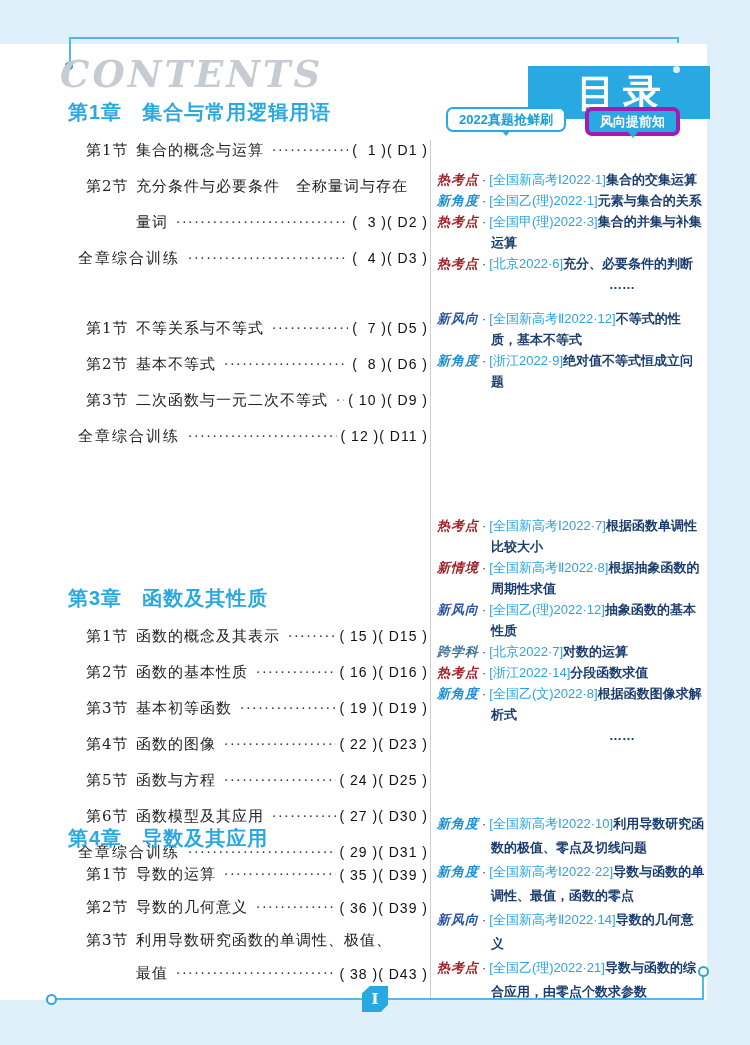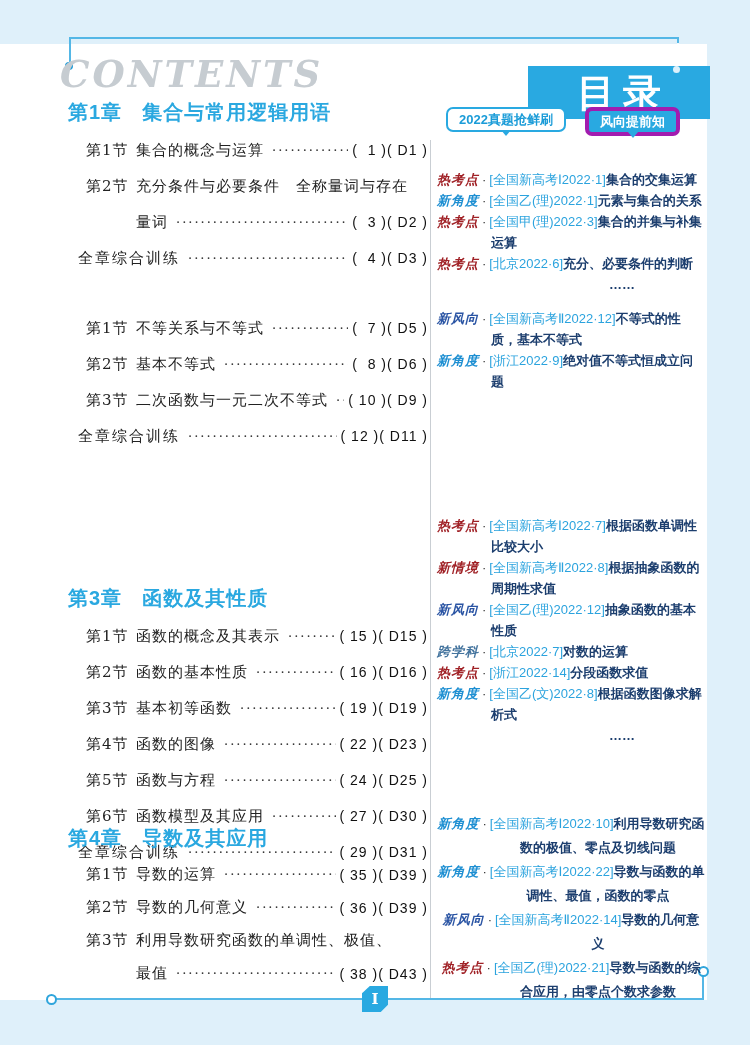--- a/index.html
+++ b/index.html
@@ -54,21 +54,21 @@
   .sec-label{flex:none;width:50px;margin-left:18px;letter-spacing:1px;}
   .sec-title{flex:none;letter-spacing:1px;}
   .sec-title.full{margin-left:10px;letter-spacing:2px;}
   .sec-title.cont-spacer{margin-left:68px;}
   .leader{flex:1 1 auto;overflow:hidden;white-space:nowrap;margin:0 4px 0 8px;color:#333;font-size:13px;}
   .leader::after{content:"··················································································";letter-spacing:2px;}
   .sec-pages{flex:none;font-family:"Liberation Sans",sans-serif;font-size:14px;color:#111;
     letter-spacing:1px;white-space:pre;text-align:right;}
   
   .rblock{position:absolute;left:437px;width:268px;font-size:13px;line-height:21px;}
-  .rb0{top:141px;margin-top:28px;} .rb1{top:308px;} .rb2{top:515px;} .rb3{top:812px;line-height:24px;text-align:center;}
+  .rb0{top:141px;margin-top:28px;} .rb1{top:308px;} .rb2{top:515px;} .rb3{top:812px;line-height:24px;}
   .ritem{padding-left:54px;text-indent:-54px;color:#1C3E6E;}
   .rtag{font-weight:bold;font-style:italic;letter-spacing:1px;}
   .rsep{color:#333;margin:0 3px;}
   .rsrc{color:#2BA3DE;}
   .rdesc{font-weight:bold;color:#1C3E6E;}
   .rell{text-align:right;padding-right:70px;color:#1C3E6E;font-weight:bold;}
   
   .page-tab{
     left:362px;top:986px;width:26px;height:26px;background:#29A9E1;color:#fff;
     text-align:center;line-height:26px;font-size:15px;font-weight:bold;

